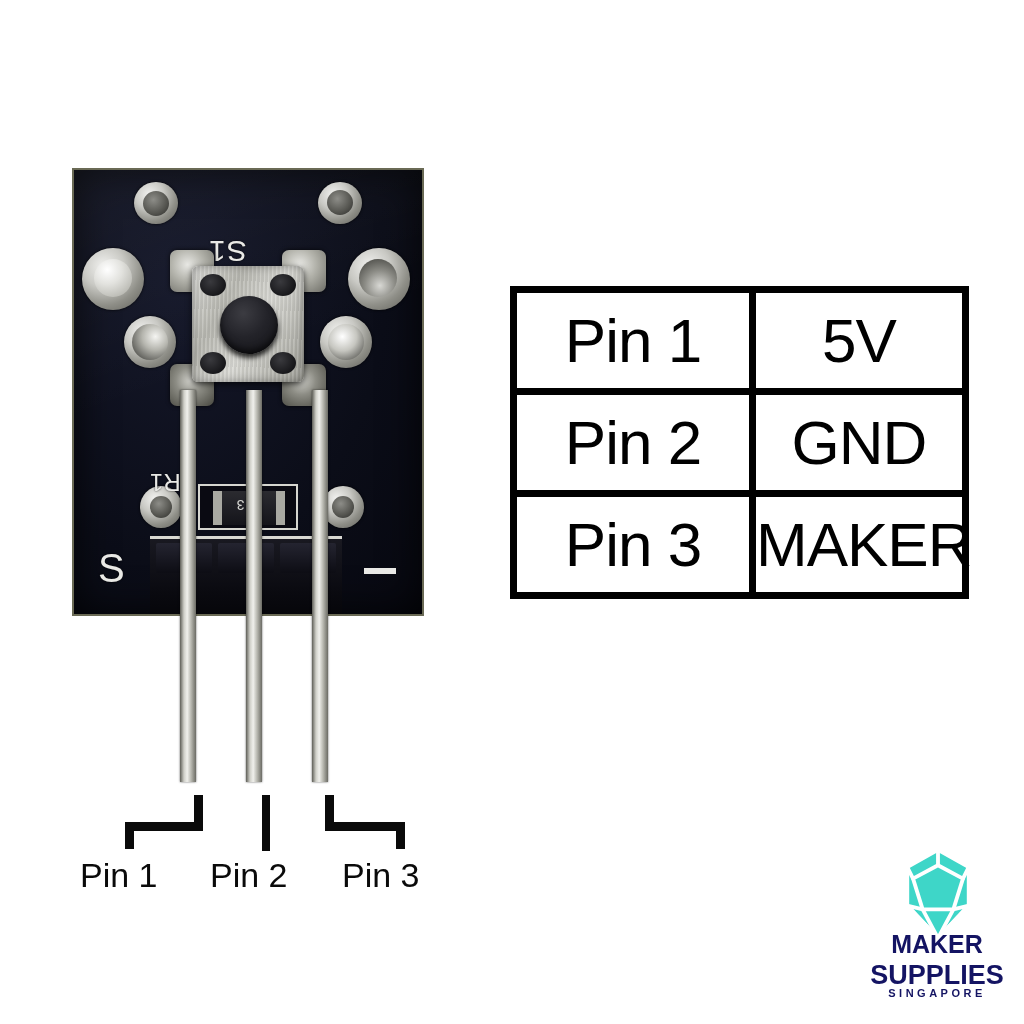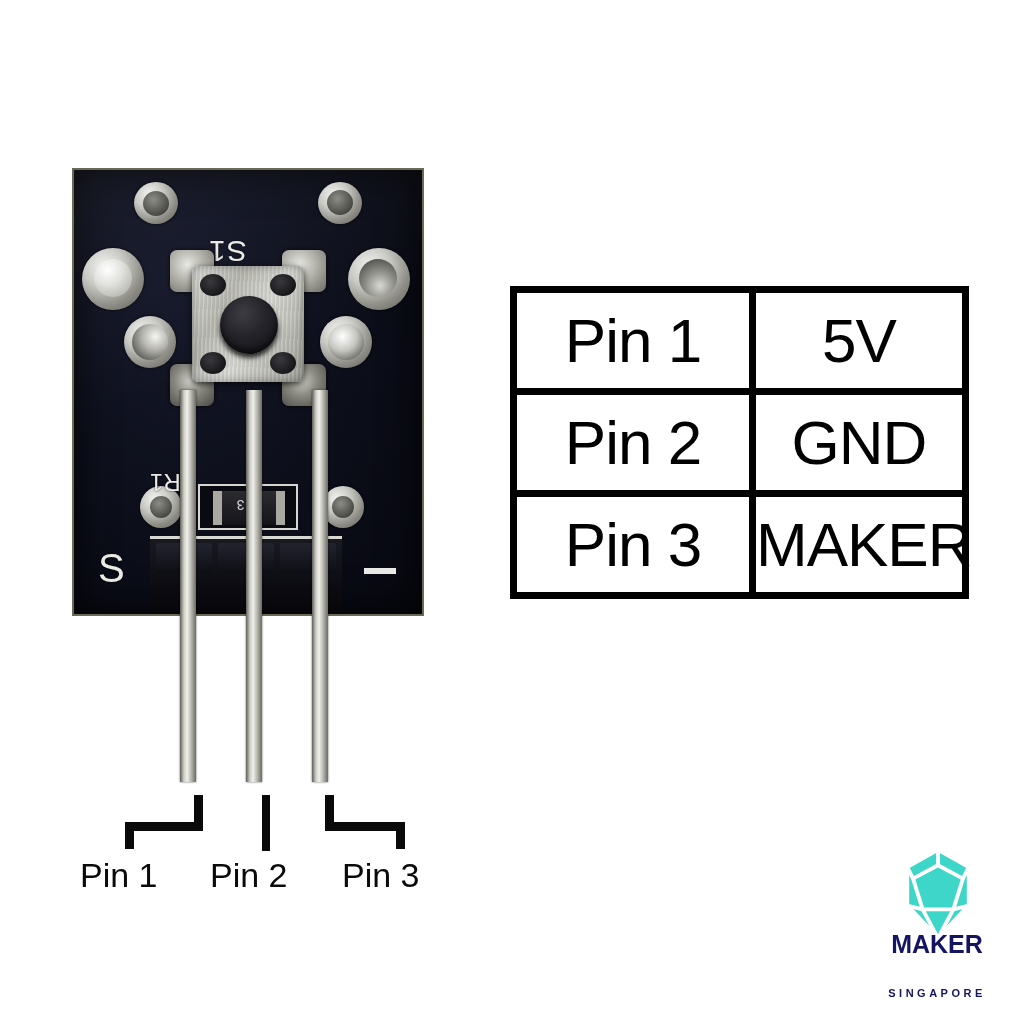--- a/index.html
+++ b/index.html
@@ -428,14 +428,15 @@
       <line x1="18" y1="22" x2="24" y2="34"></line>
       <line x1="82" y1="62" x2="66" y2="66"></line>
       <line x1="18" y1="62" x2="34" y2="66"></line>
       <line x1="50" y1="96" x2="34" y2="66"></line>
       <line x1="50" y1="96" x2="66" y2="66"></line>
       <line x1="18" y1="62" x2="50" y2="96"></line>
       <line x1="82" y1="62" x2="50" y2="96"></line>
     </g>
   </svg>
   <div class="logo-text" id="logo-line-1">MAKER</div>
+  <div class="logo-text" id="logo-line-2">SUPPLIES</div>
   <div class="logo-text" id="logo-line-3">SINGAPORE</div>
 </div>
 
 </body></html>

